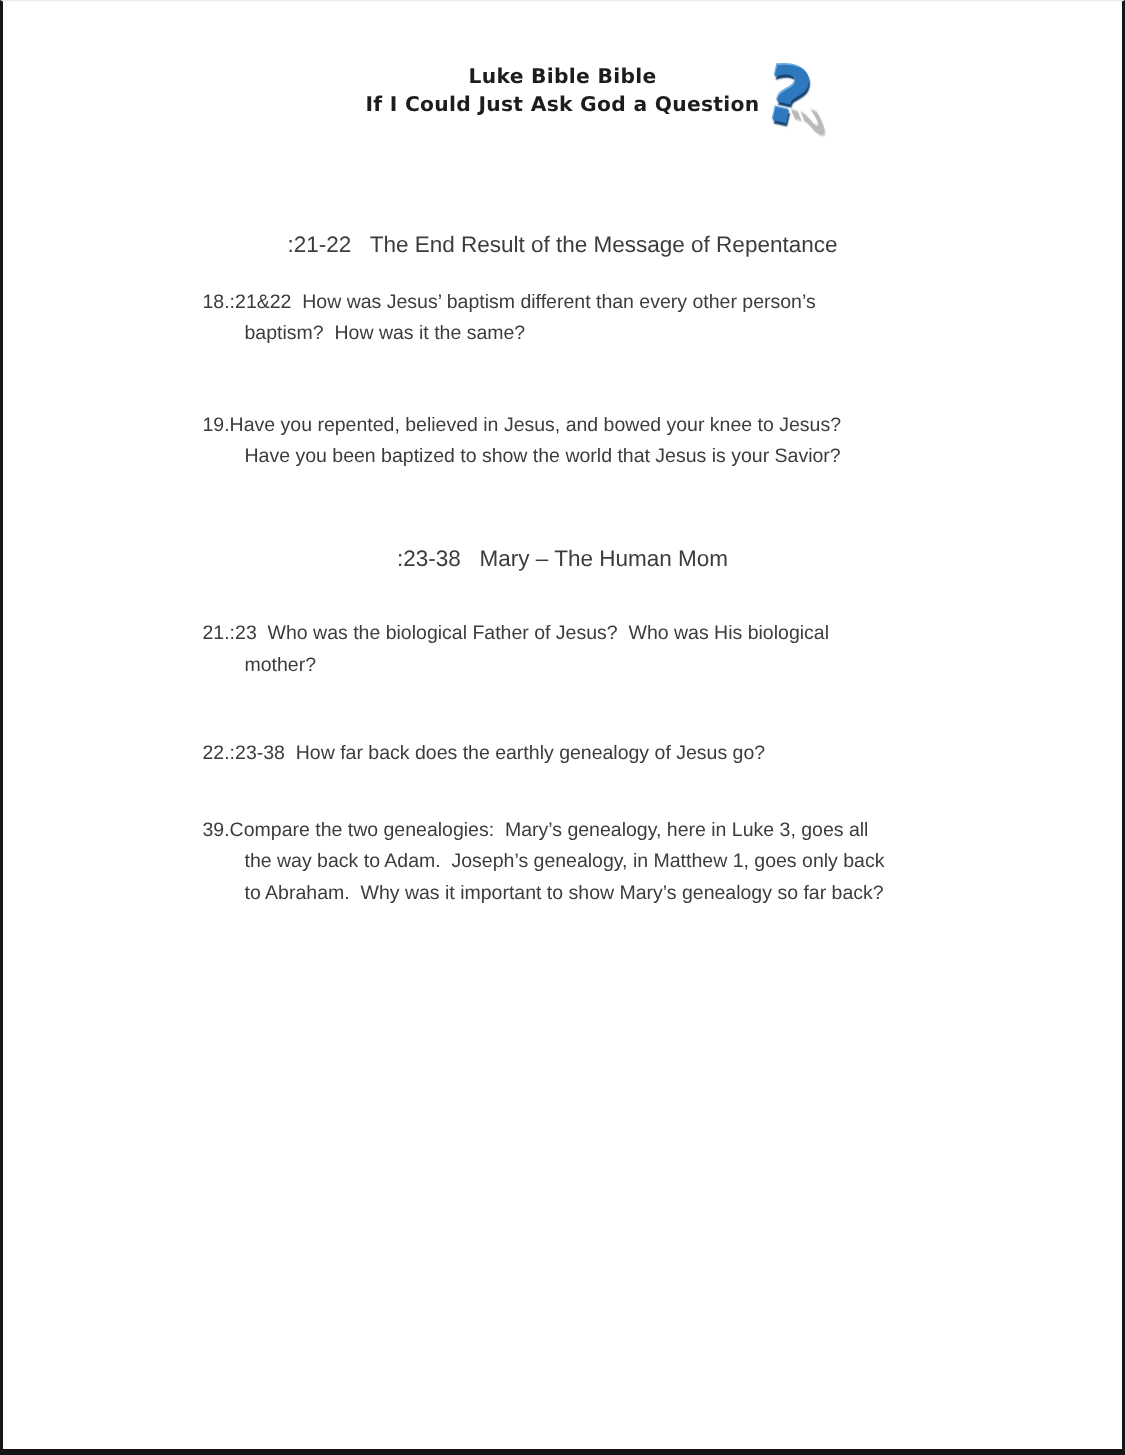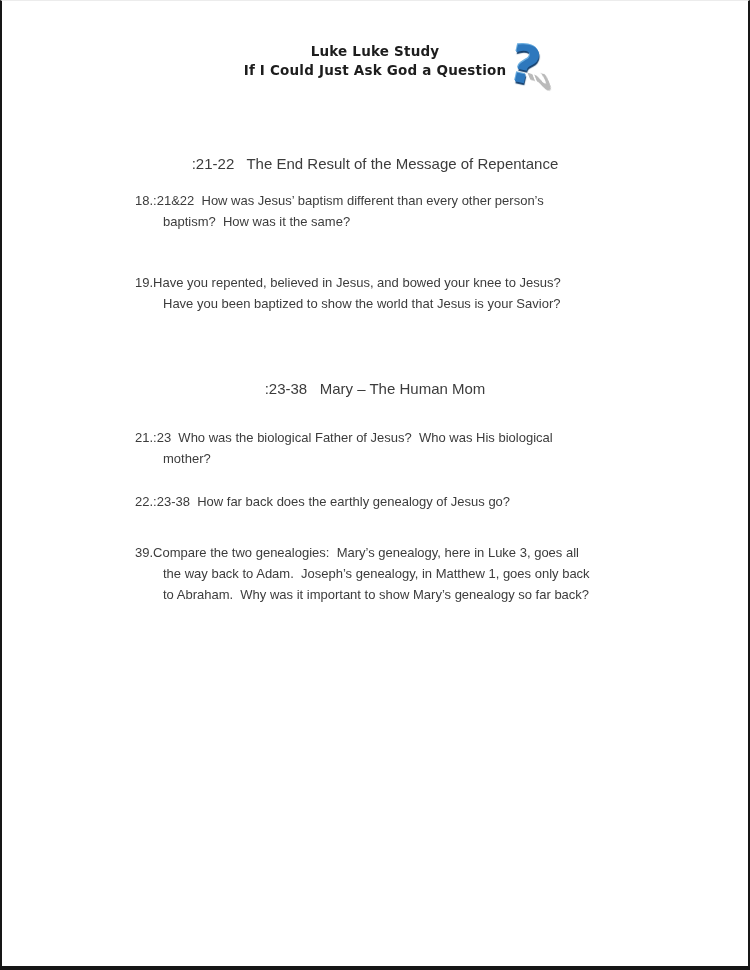--- a/index.html
+++ b/index.html
@@ -69,48 +69,48 @@
 
   
   .section-heading {
     text-align: center;
     font-size: 15px;
     line-height: 21px;
     color: #3c3c3c;
     white-space: pre-wrap;
   }
   .heading-1 { margin-top: 73px; }
-  .heading-2 { margin-top: 64px; }
+  .heading-2 { margin-top: 48px; }
 
   .questions {
     margin-left: 133px;
     width: 516px;
     color: #3c3c3c;
   }
   .question {
     font-size: 13px;
     line-height: 21px;
     padding-left: 28px;
     text-indent: -28px;
     white-space: pre-wrap;
   }
   .q18 { margin-top: 16px; }
   .q19 { margin-top: 40px; }
   .q20 { margin-top: 16px; }
   .q21 { margin-top: 28px; }
-  .q22 { margin-top: 22px; }
+  .q22 { margin-top: 38px; }
   .q23 { margin-top: 30px; }
 </style>
 </head>
 <body>
 
 <div class="page">
 
   <div class="header">
-    <div class="header-title">Luke Luke Study</div>
+    <div class="header-title">Luke Bible Bible</div>
     <div class="header-sub">If I Could Just Ask God a Question</div>
   </div>
 
   <div class="qmark-wrap">
     <span class="qmark-shadow" style="color: rgb(163, 163, 163);">?</span>
     <span class="qmark-main" style="color: rgb(46, 120, 189);">?</span>
   </div>
 
   <div class="section-heading heading-1">:21-22   The End Result of the Message of Repentance</div>
 

